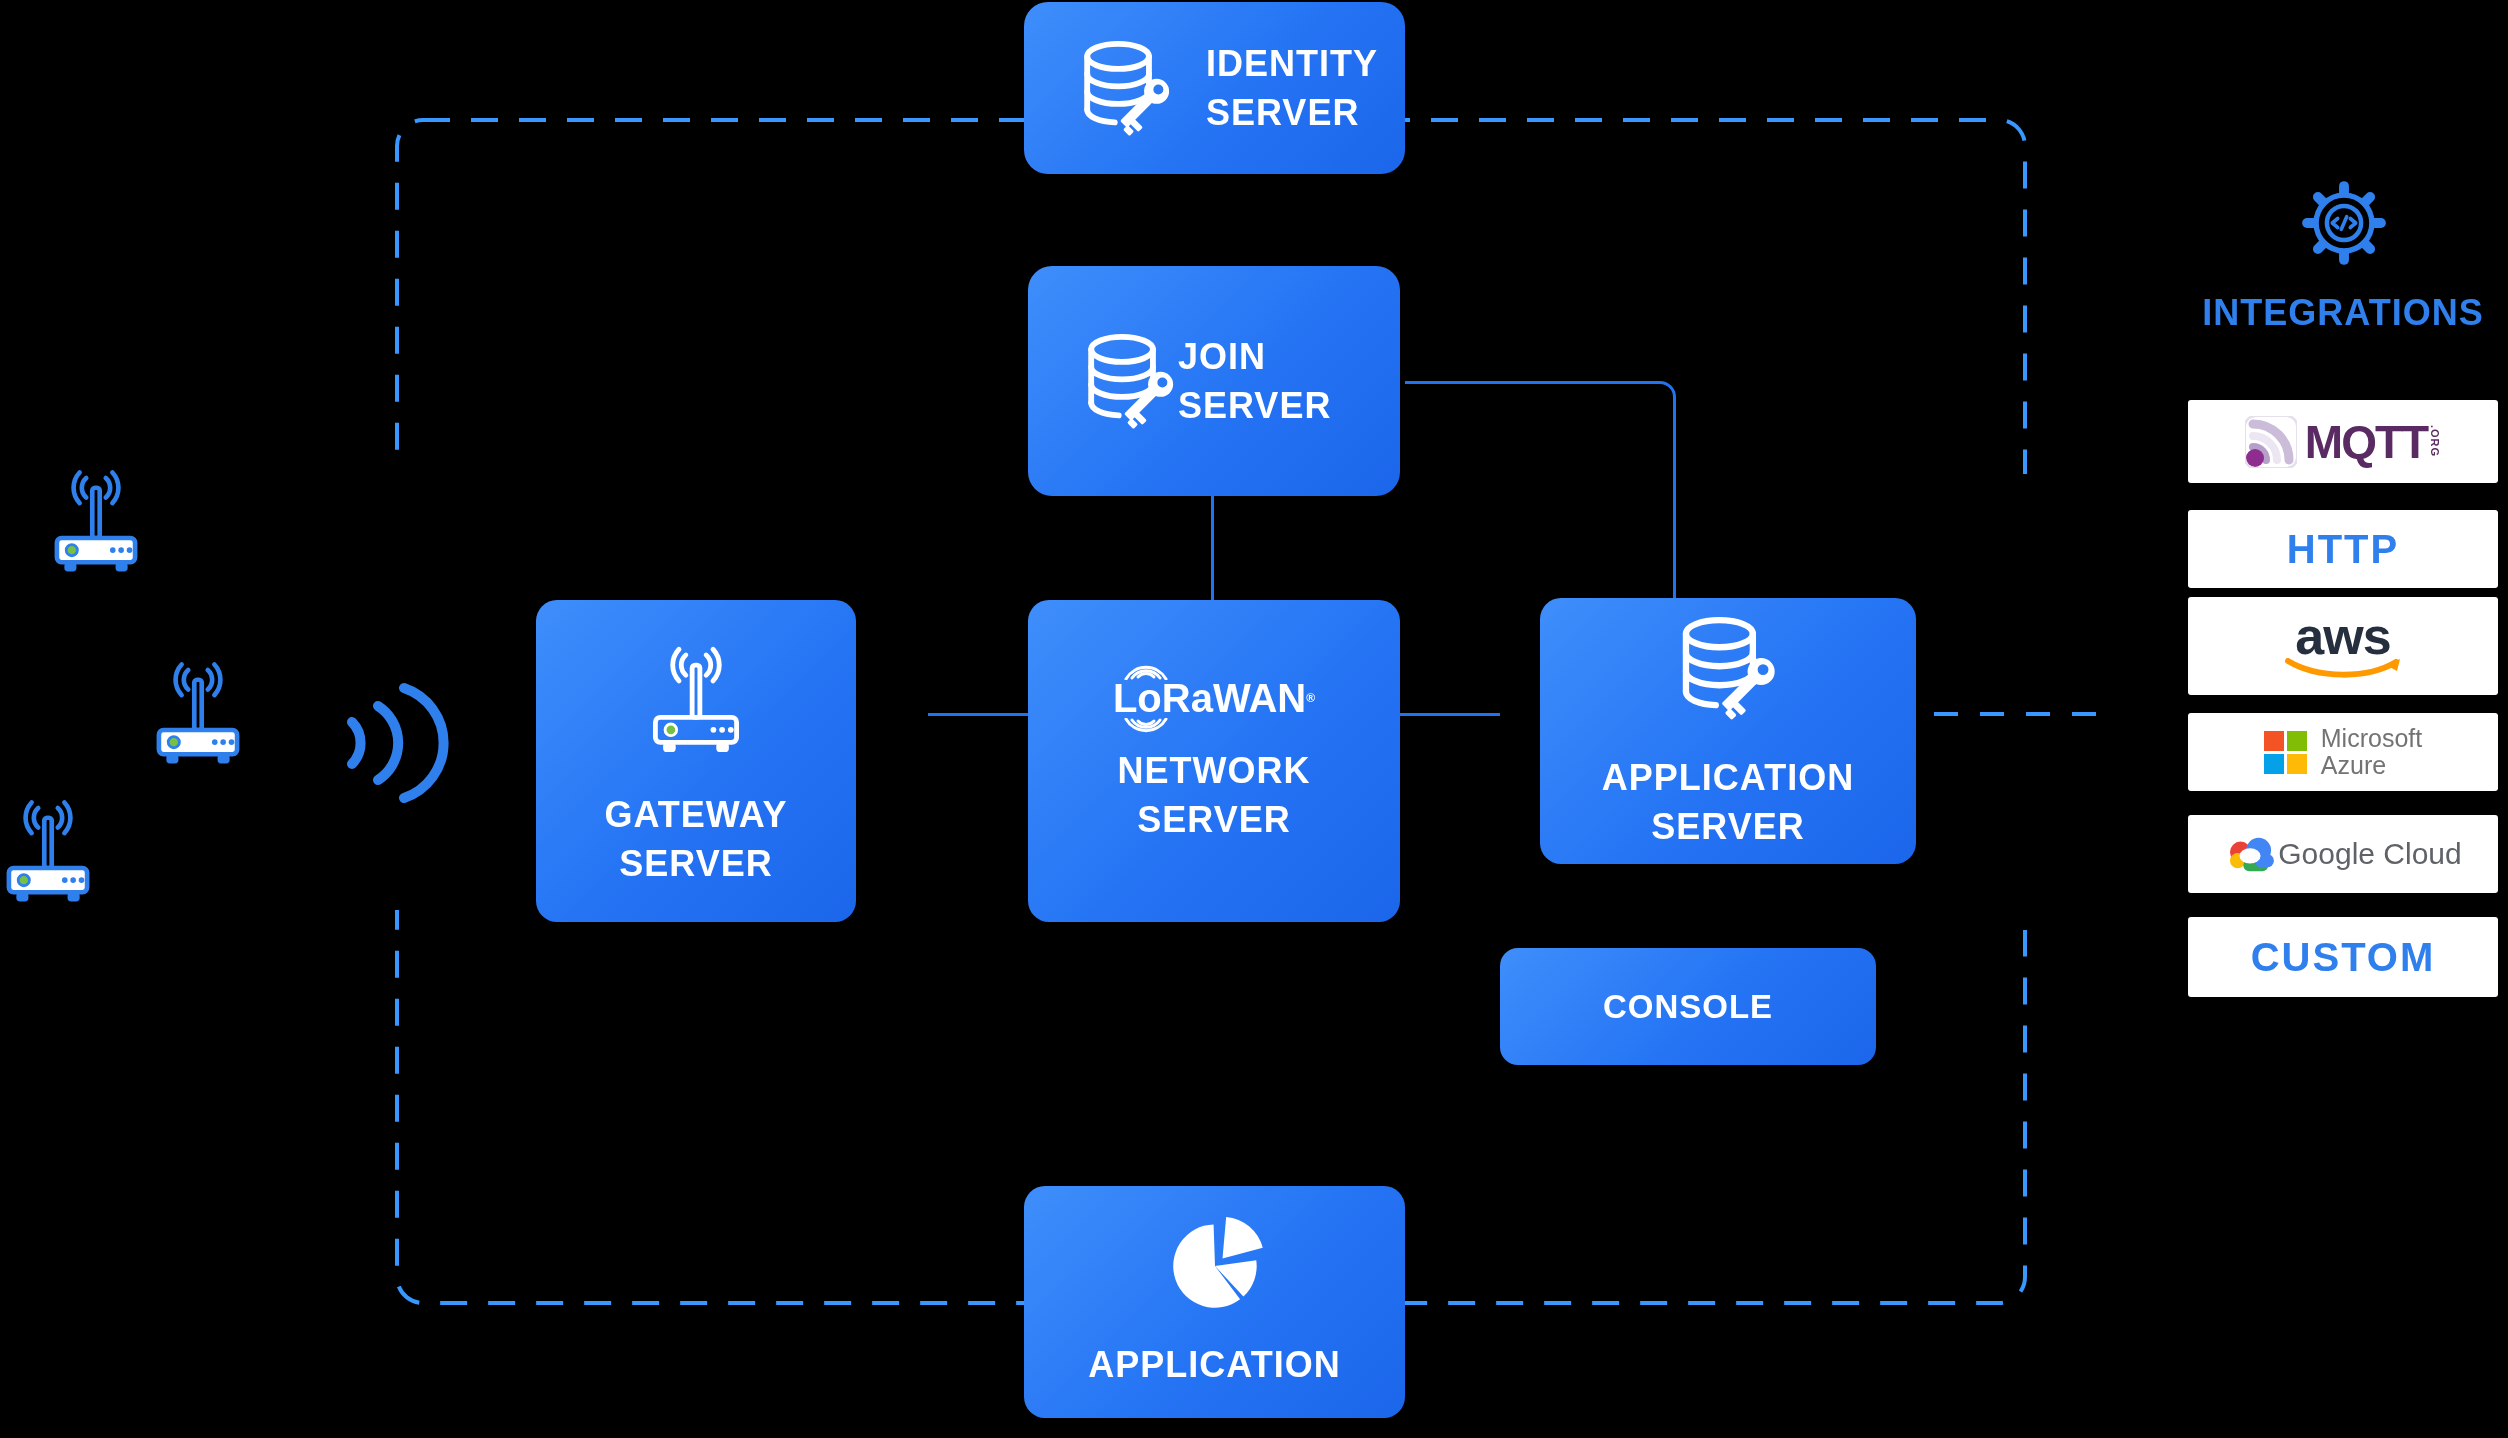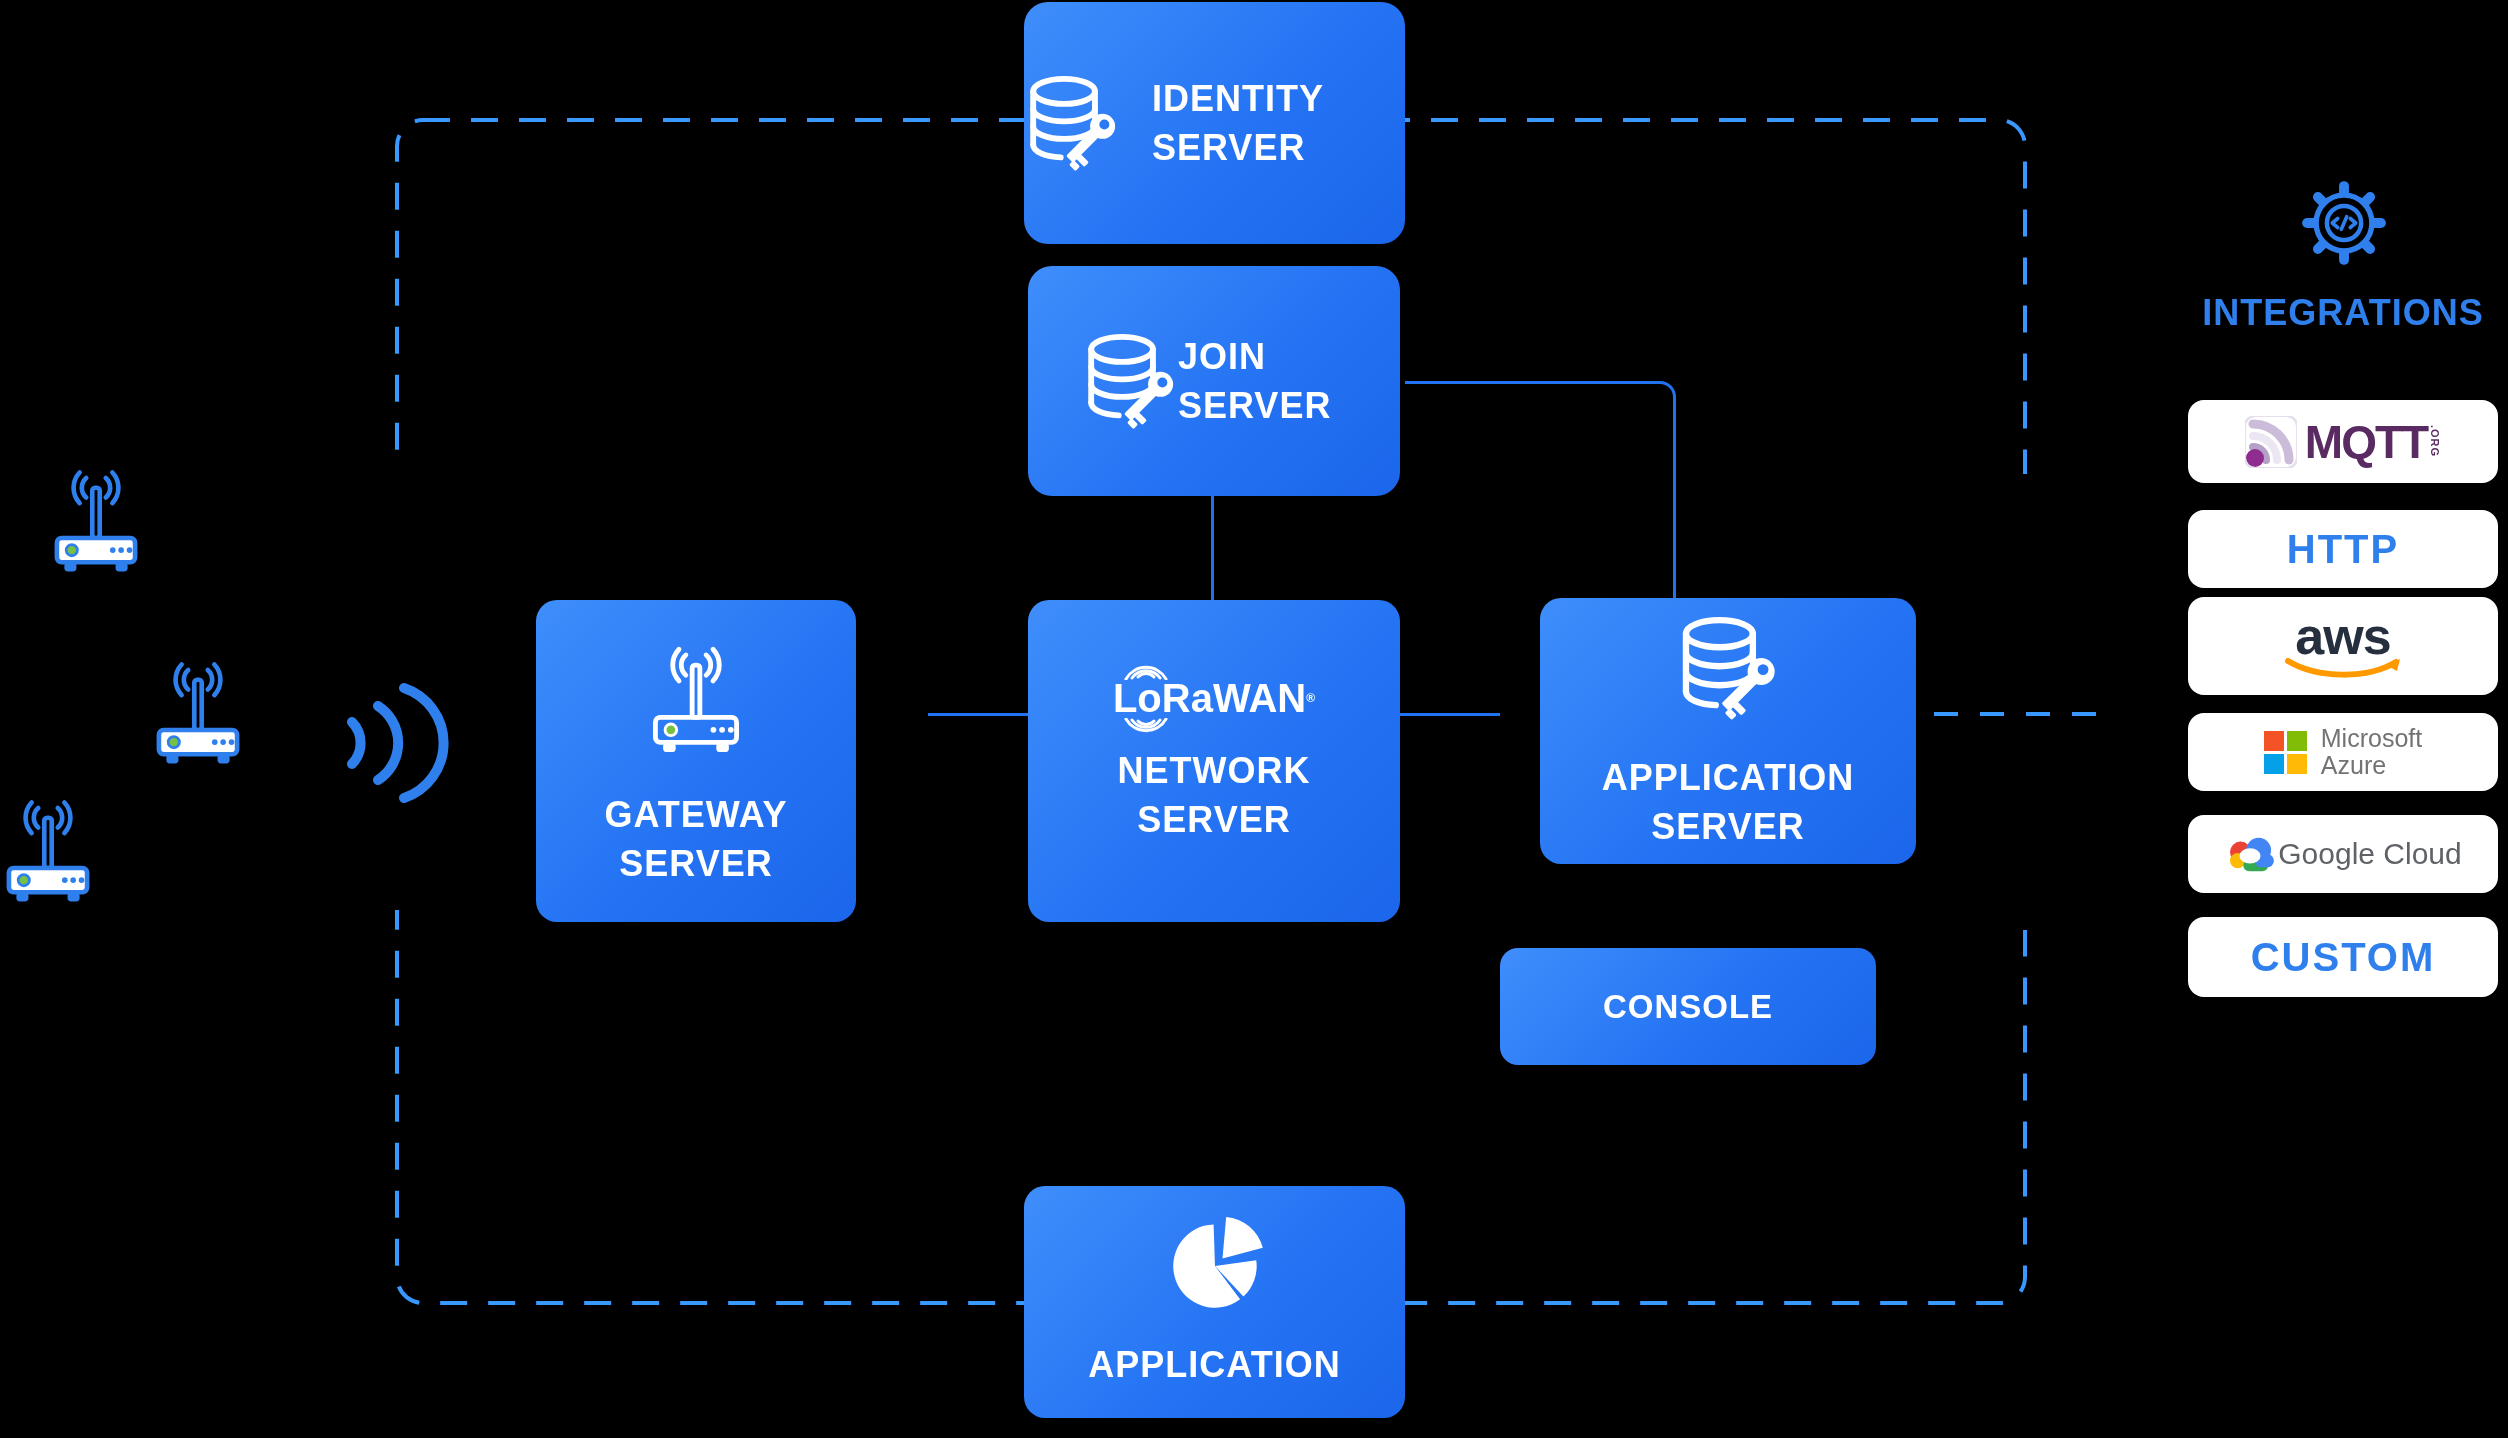--- a/index.html
+++ b/index.html
@@ -13,21 +13,21 @@
   .node-v{display:flex;flex-direction:column;align-items:center;justify-content:center;border-radius:21px;}
   .title{font-weight:bold;font-size:36px;line-height:49px;letter-spacing:1px;color:#fff;}
   .title.center{text-align:center;}
   
   .conn{position:absolute;background:#2273f2;z-index:1;}
   .elbow{position:absolute;border-top:3px solid #2273f2;border-right:3px solid #2273f2;
          border-top-right-radius:16px;z-index:1;background:transparent;}
   .dashline{position:absolute;height:4px;z-index:2;
       background:repeating-linear-gradient(90deg,#3898ff 0 24px,transparent 24px 46px);}
   
-  .card{position:absolute;left:2188px;width:310px;background:#fff;border-radius:16px;
+  .card{position:absolute;left:2188px;width:310px;background:#fff;border-radius:3px;
         display:flex;align-items:center;justify-content:center;z-index:3;}
   .int-blue{font-weight:bold;font-size:40px;letter-spacing:2px;color:#2f80ed;}
   .int-label{position:absolute;left:2188px;width:310px;text-align:center;
              font-weight:bold;font-size:36px;letter-spacing:1px;color:#2f80ed;z-index:3;}
   
   .mqtt-text{font-weight:bold;font-size:46px;letter-spacing:-2px;color:#5a2b63;margin-left:8px;}
   .mqtt-org{writing-mode:vertical-rl;font-size:11px;font-weight:bold;color:#5a2b63;
             letter-spacing:1px;margin-left:2px;line-height:12px;}
   .aws-wrap{display:flex;flex-direction:column;align-items:center;}
   .aws-text{font-weight:bold;font-size:52px;line-height:42px;letter-spacing:-1px;color:#252f3e;}
@@ -109,21 +109,21 @@
 </svg>
 
 <svg class="abs" style="left:330px;top:676px;z-index:3" width="120" height="134" viewBox="0 0 120 134">
   <g stroke="#2f80ed" stroke-width="10" fill="none" stroke-linecap="round">
     <path d="M22 46 A30 30 0 0 1 22 88"></path>
     <path d="M48 30 A44 44 0 0 1 48 104"></path>
     <path d="M74 12 A58 58 0 0 1 74 122"></path>
   </g>
 </svg>
 
-<div class="node node-h" style="left:1024px;top:2px;width:381px;height:242px;box-sizing:border-box">
+<div class="node node-h" style="left:1024px;top:2px;width:381px;height:172px;padding-left:54px;box-sizing:border-box">
   <svg width="96" height="105" viewBox="0 0 115 125">
     <g fill="none" stroke="#fff" stroke-width="7" stroke-linecap="round">
       <ellipse cx="48" cy="24" rx="37" ry="15"></ellipse>
       <path d="M11 24 V88"></path>
         <path d="M85 24 V56"></path>
       <path d="M11 45 c0 8 16.5 15 37 15 s37 -7 37 -15"></path>
       <path d="M11 66 c0 8 16.5 15 37 15 s37 -7 37 -15"></path>
       <path d="M11 88 c0 8 14 14.5 33 15"></path>
     </g>
     <g transform="translate(80 80) rotate(45)" fill="#fff">

